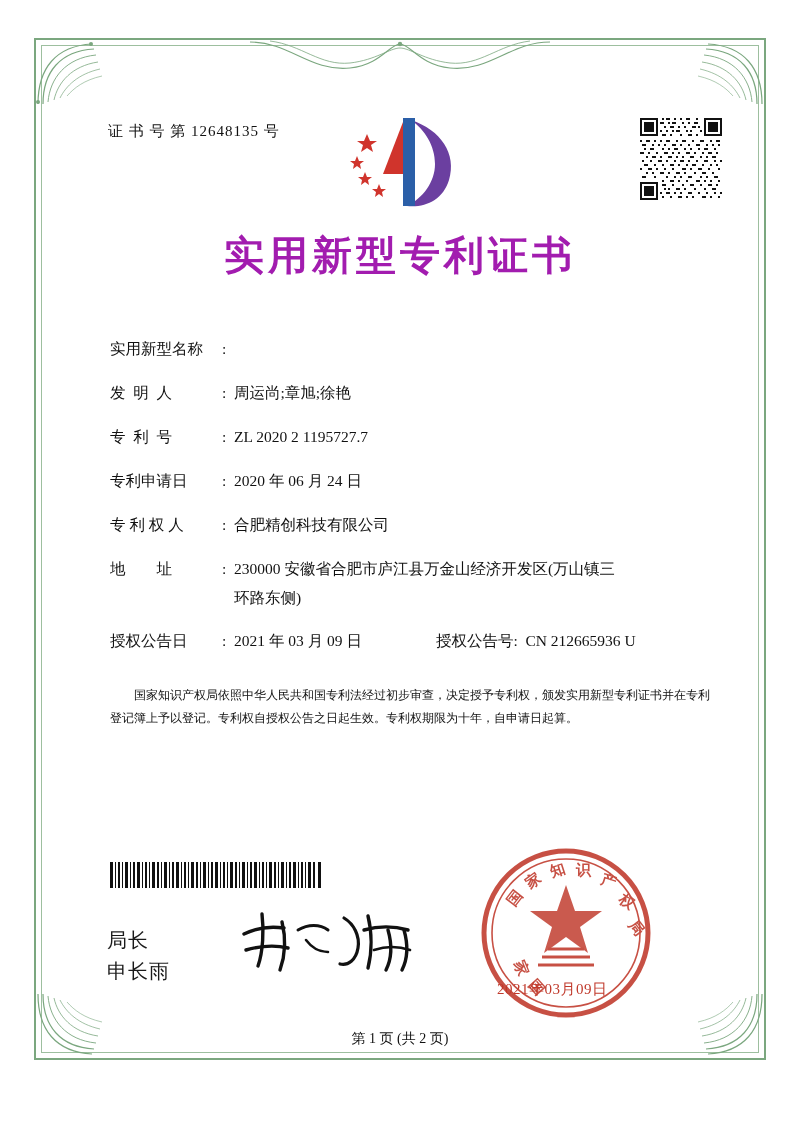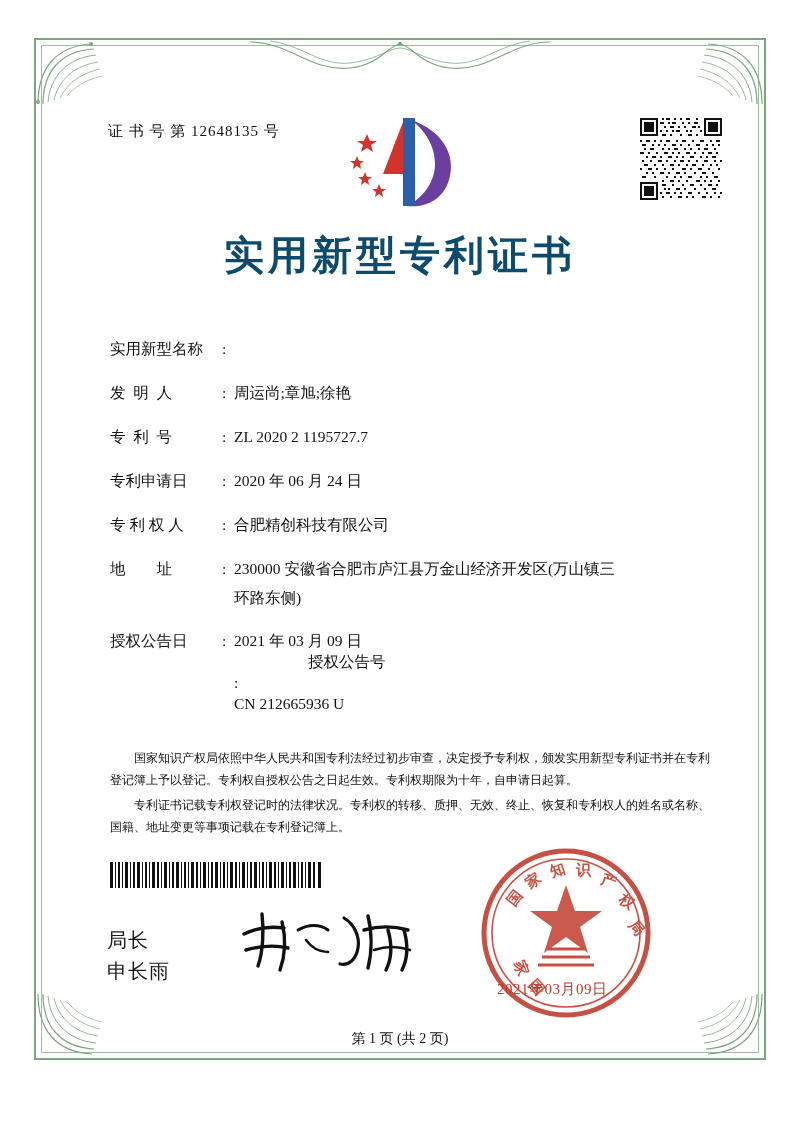--- a/index.html
+++ b/index.html
@@ -79,21 +79,21 @@
   }
   .qr svg { display: block; }
 
   .title {
     text-align: center;
     font-size: 40px;
     font-weight: bold;
     letter-spacing: 4px;
     margin-top: 128px;
     font-family: "DejaVu Sans", sans-serif;
-    color: #0c4a6e;
+    color: #a21caf;
   }
 
   .fields {
     margin: 56px 0 4px 30px;
     font-size: 15.5px;
     line-height: 1.35;
     color: #111;
   }
   .frow {
     display: flex;
@@ -103,21 +103,21 @@
   .flabel {
     width: 112px;
     flex: 0 0 112px;
     letter-spacing: 0px;
     white-space: pre;
   }
   .fcolon { width: 12px; flex: 0 0 12px; }
   .fvalue { flex: 1; }
   .fvalue .line2 { display: block; margin-top: 8px; }
 
-  .frow.two .fvalue { display: flex; flex-direction: column; }
+  .frow.two .fvalue { display: flex; }
   .second-label {
     margin-left: 74px;
     white-space: pre;
   }
 
   .paras {
     margin: 32px 0 0 30px;
     width: 600px;
     font-size: 12px;
     line-height: 1.85;
@@ -507,21 +507,20 @@
           <span class="second-label">授权公告号</span>
           <span style="width:12px;display:inline-block;">:</span>
           <span>CN 212665936 U</span>
         </span>
       </div>
 
     </div>
 
     <div class="paras">
       <p>国家知识产权局依照中华人民共和国专利法经过初步审查，决定授予专利权，颁发实用新型专利证书并在专利登记簿上予以登记。专利权自授权公告之日起生效。专利权期限为十年，自申请日起算。</p>
-      <p>专利证书记载专利权登记时的法律状况。专利权的转移、质押、无效、终止、恢复和专利权人的姓名或名称、国籍、地址变更等事项记载在专利登记簿上。</p>
     </div>
   </div>
 
   <div class="barcode">
     <svg width="212" height="26" viewBox="0 0 212 26" shape-rendering="crispEdges">
       <g fill="#111">
         <rect x="0" y="0" width="3" height="26"></rect>
           <rect x="5" y="0" width="1" height="26"></rect>
         <rect x="8" y="0" width="2" height="26"></rect>
           <rect x="12" y="0" width="1" height="26"></rect>

